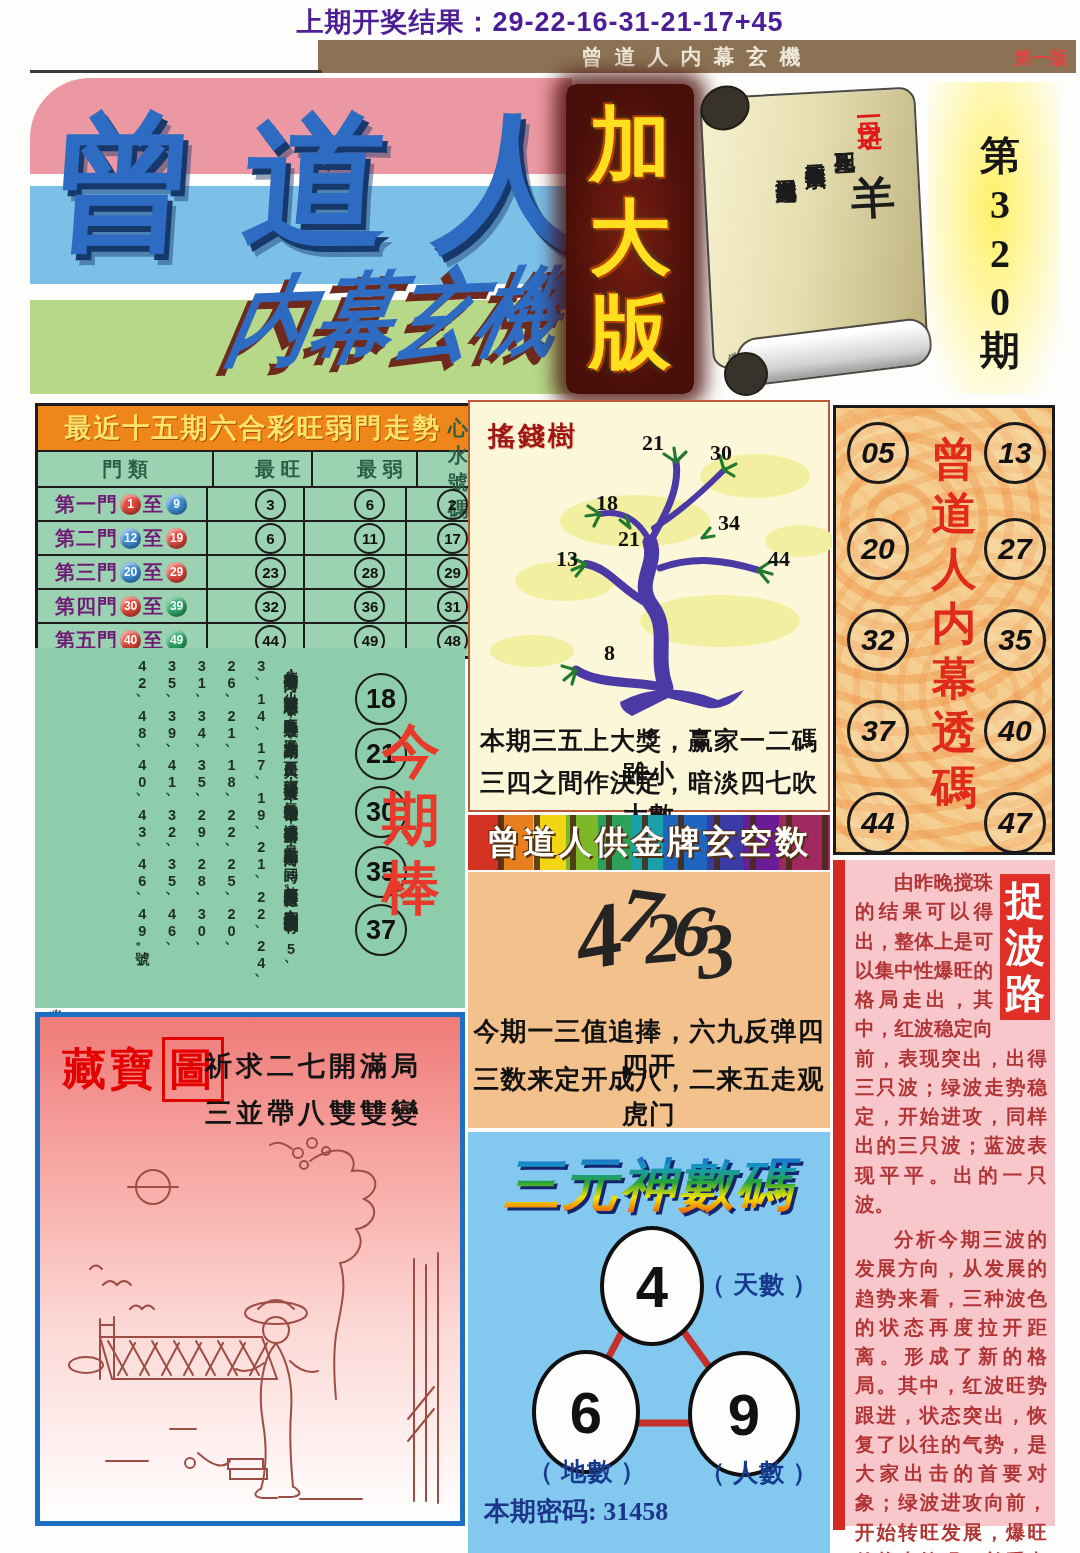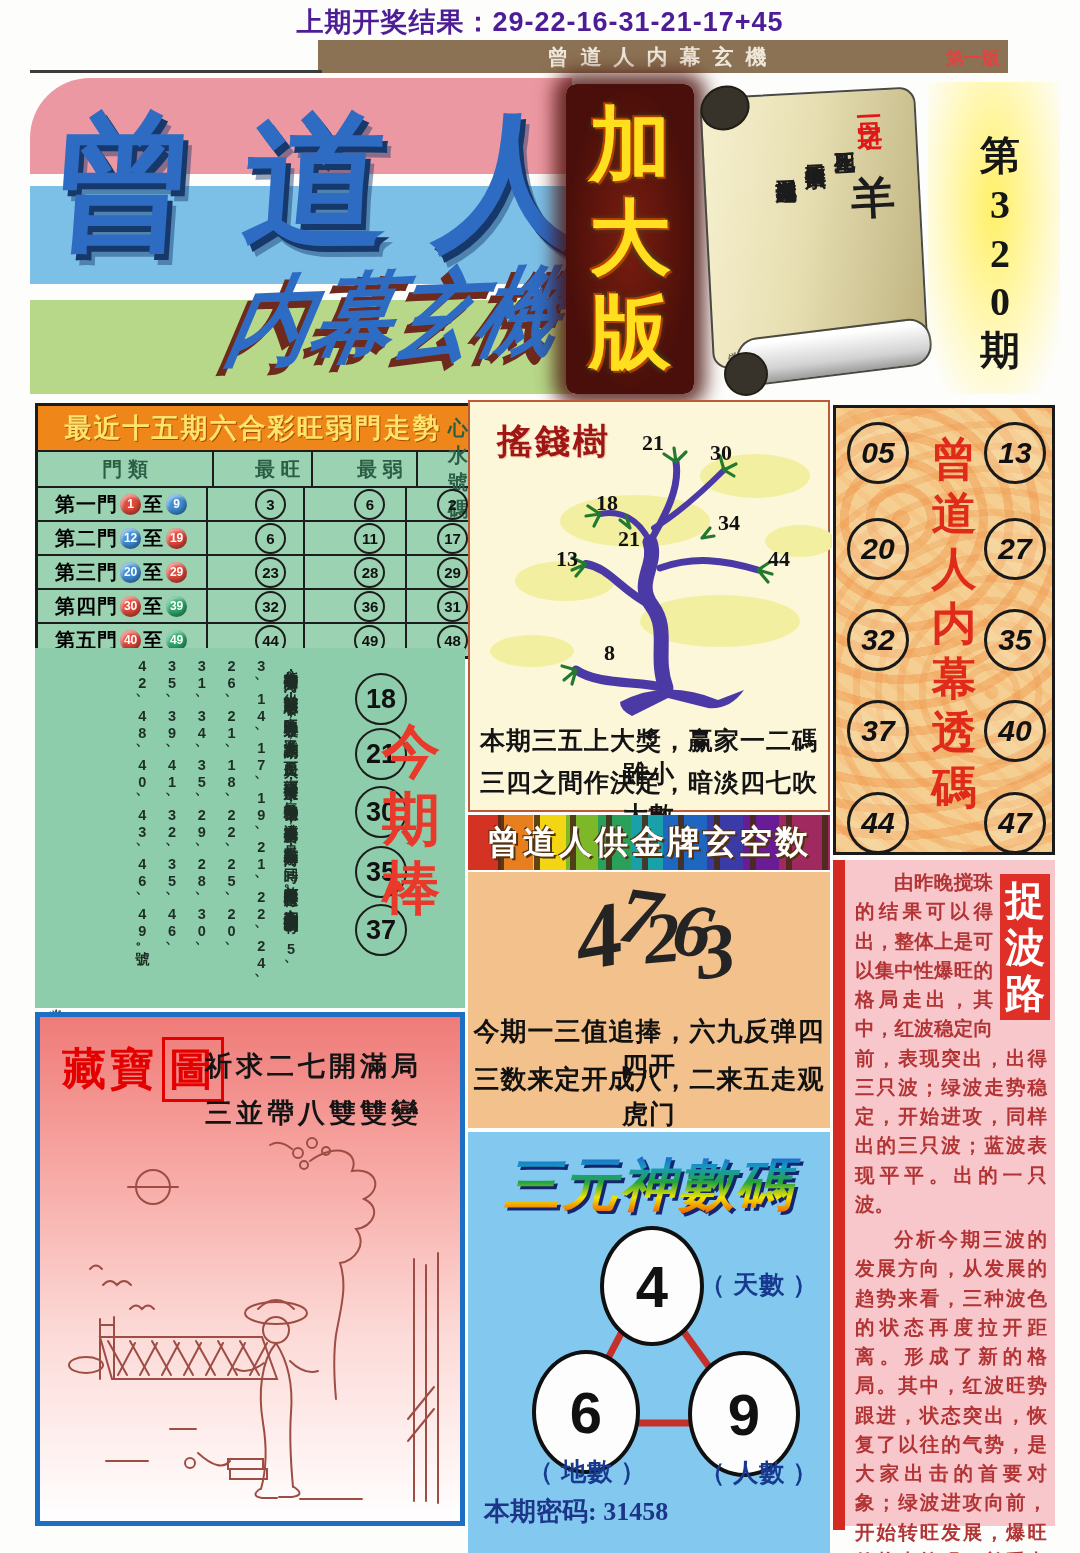--- a/index.html
+++ b/index.html
@@ -4,21 +4,21 @@
 <style>
   html,body{margin:0;padding:0;background:#e8e8e4;}
   #page{position:relative;width:1080px;height:1553px;margin:0 auto;background:#fdfdfb;
         font-family:"Liberation Sans", sans-serif;overflow:hidden;}
   .abs{position:absolute;}
   .vtext{writing-mode:vertical-rl;text-orientation:upright;}
 
   
   .headline{top:4px;left:0;width:100%;text-align:center;color:#4c1d95;font-weight:bold;
             font-size:27px;letter-spacing:1px;}
-  .topbar{top:40px;left:318px;width:690px;height:33px;background:#8c7254;}
+  .topbar{top:40px;left:318px;width:758px;height:33px;background:#8c7254;}
   .topbar-title{position:absolute;left:0;top:0;width:100%;height:100%;display:flex;align-items:center;
             justify-content:center;color:#efe8da;font-size:21px;font-weight:bold;letter-spacing:12px;}
   .topbar-edition{position:absolute;right:8px;top:6px;color:#e64040;font-size:18px;font-weight:bold;}
   .topline{top:70px;left:30px;width:292px;height:3px;background:#3c3c3c;}
 
   
   .band{left:30px;}
   .band-pink{top:78px;width:542px;height:96px;background:#ec98a2;border-top-left-radius:60px;}
   .band-blue{top:186px;width:536px;height:98px;background:#7cc0e8;}
   .band-green{top:300px;width:542px;height:94px;background:#b7d888;}
@@ -63,21 +63,21 @@
         color:#ffe36b;font-size:27px;font-weight:bold;letter-spacing:2px;font-family:"Liberation Serif",serif;
         text-shadow:1px 1px 0 #a34d00;border-bottom:2px solid #1d1d1d;}
   .t-head,.trow{display:flex;border-bottom:2px solid #1d1d1d;gap:30px;}
   .trow:last-child{border-bottom:none;}
   .tcell{display:flex;align-items:center;justify-content:center;border-right:2px solid #1d1d1d;
         color:#2c5e46;font-weight:bold;}
   .tcell.last{border-right:none;}
   .c1{width:192px;}.c2{width:74px;}.c3{width:80px;}.c4{flex:1;}
   .t-head{height:34px;font-size:20px;}
   .trow{height:32px;}
-  .gate-label{font-size:20px;color:#000000;letter-spacing:1px;font-family:"Liberation Serif",serif;}
+  .gate-label{font-size:20px;color:#701a75;letter-spacing:1px;font-family:"Liberation Serif",serif;}
   .ball{display:inline-flex;align-items:center;justify-content:center;width:21px;height:21px;border-radius:50%;
         color:#fff;font-weight:bold;font-size:12px;margin:0 2px;
         box-shadow:inset -2px -3px 4px rgba(0,0,0,.35),inset 2px 3px 3px rgba(255,255,255,.5);}
   [data-color="red"]{background:#e2493b;}
   [data-color="blue"]{background:#3e8ed6;}
   [data-color="green"]{background:#2fa96d;}
   .circ{display:inline-flex;align-items:center;justify-content:center;border:2px solid #1c1c1c;
         border-radius:50%;color:#111;font-weight:bold;background:transparent;}
   .circ-sm{width:27px;height:27px;font-size:15px;}
 
@@ -95,21 +95,21 @@
         background:linear-gradient(180deg,#ef7b78 0%,#f7a8a4 30%,#fcd9d6 62%,#ffffff 100%);}
   .tr-title{position:absolute;left:22px;top:20px;font-size:44px;font-weight:bold;color:#e50000;
         font-family:"Liberation Serif",serif;letter-spacing:4px;}
   .tr-box{display:inline-block;border:3px solid #e50000;padding:0 4px;margin-left:4px;}
   .tr-verse{position:absolute;left:165px;top:26px;font-size:27px;font-weight:bold;color:#141414;
         line-height:1.75;letter-spacing:4px;font-family:"Liberation Serif",serif;}
 
   
   .treep{top:400px;left:468px;width:362px;height:412px;background:#fdf7da;border:2px solid #bc5a38;
         box-sizing:border-box;}
-  .treep-title{position:absolute;left:27px;top:16px;font-size:35px;font-weight:bold;color:#a01616;
+  .treep-title{position:absolute;left:18px;top:16px;font-size:27px;font-weight:bold;color:#a01616;
         letter-spacing:3px;font-family:Liberation Mono, monospace;text-shadow:1px 1px 0 #e8c9a0;}
   .tnum{position:absolute;font-size:22px;font-weight:bold;color:#111;font-family:"Liberation Serif",serif;}
   .tree-verse{position:absolute;left:0;width:100%;text-align:center;font-size:25px;font-weight:bold;
         color:#141414;letter-spacing:1px;font-family:"Liberation Serif",serif;}
 
   
   .banner{top:815px;left:468px;width:362px;height:55px;
      background:linear-gradient(90deg,#d43222 0 9%,#e87f1e 9% 18%,#f2d513 18% 27%,#7cb828 27% 36%,
         #2aa05a 36% 45%,#19a0a8 45% 54%,#1e66c0 54% 66%,#3a3ba6 66% 76%,#6a1c96 76% 86%,#a02a60 86% 100%);
      display:flex;align-items:center;justify-content:center;}

